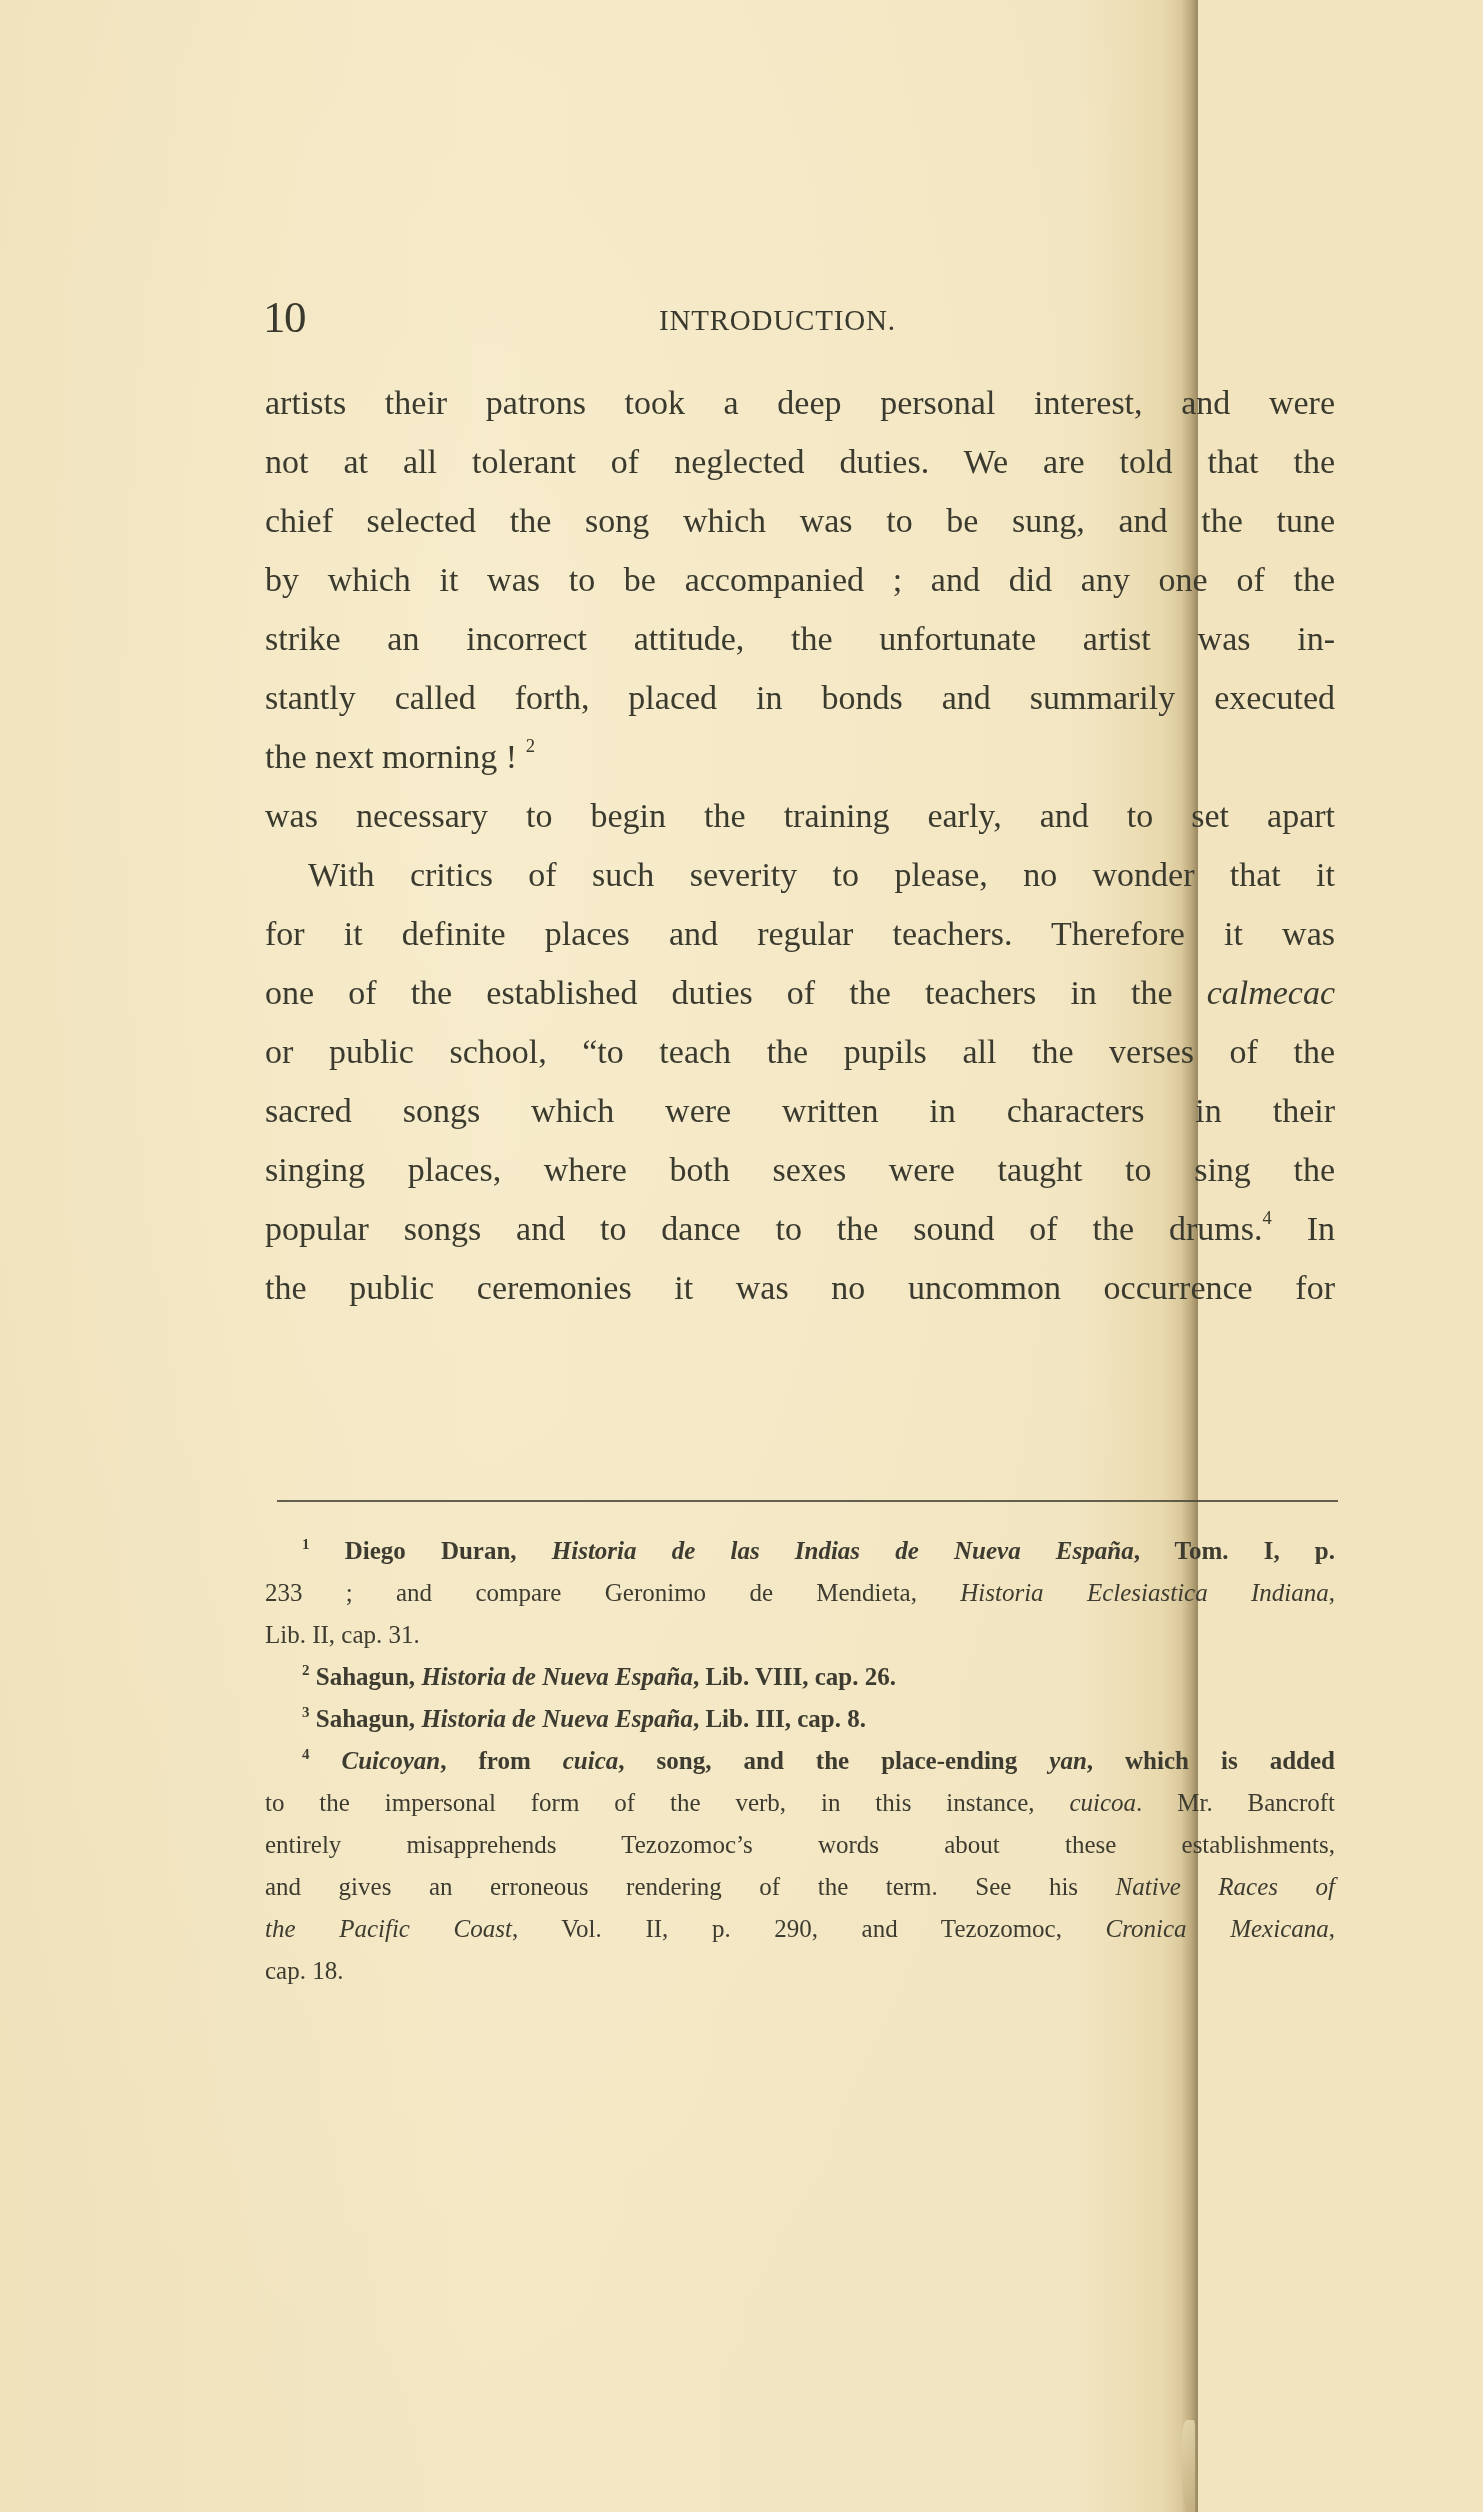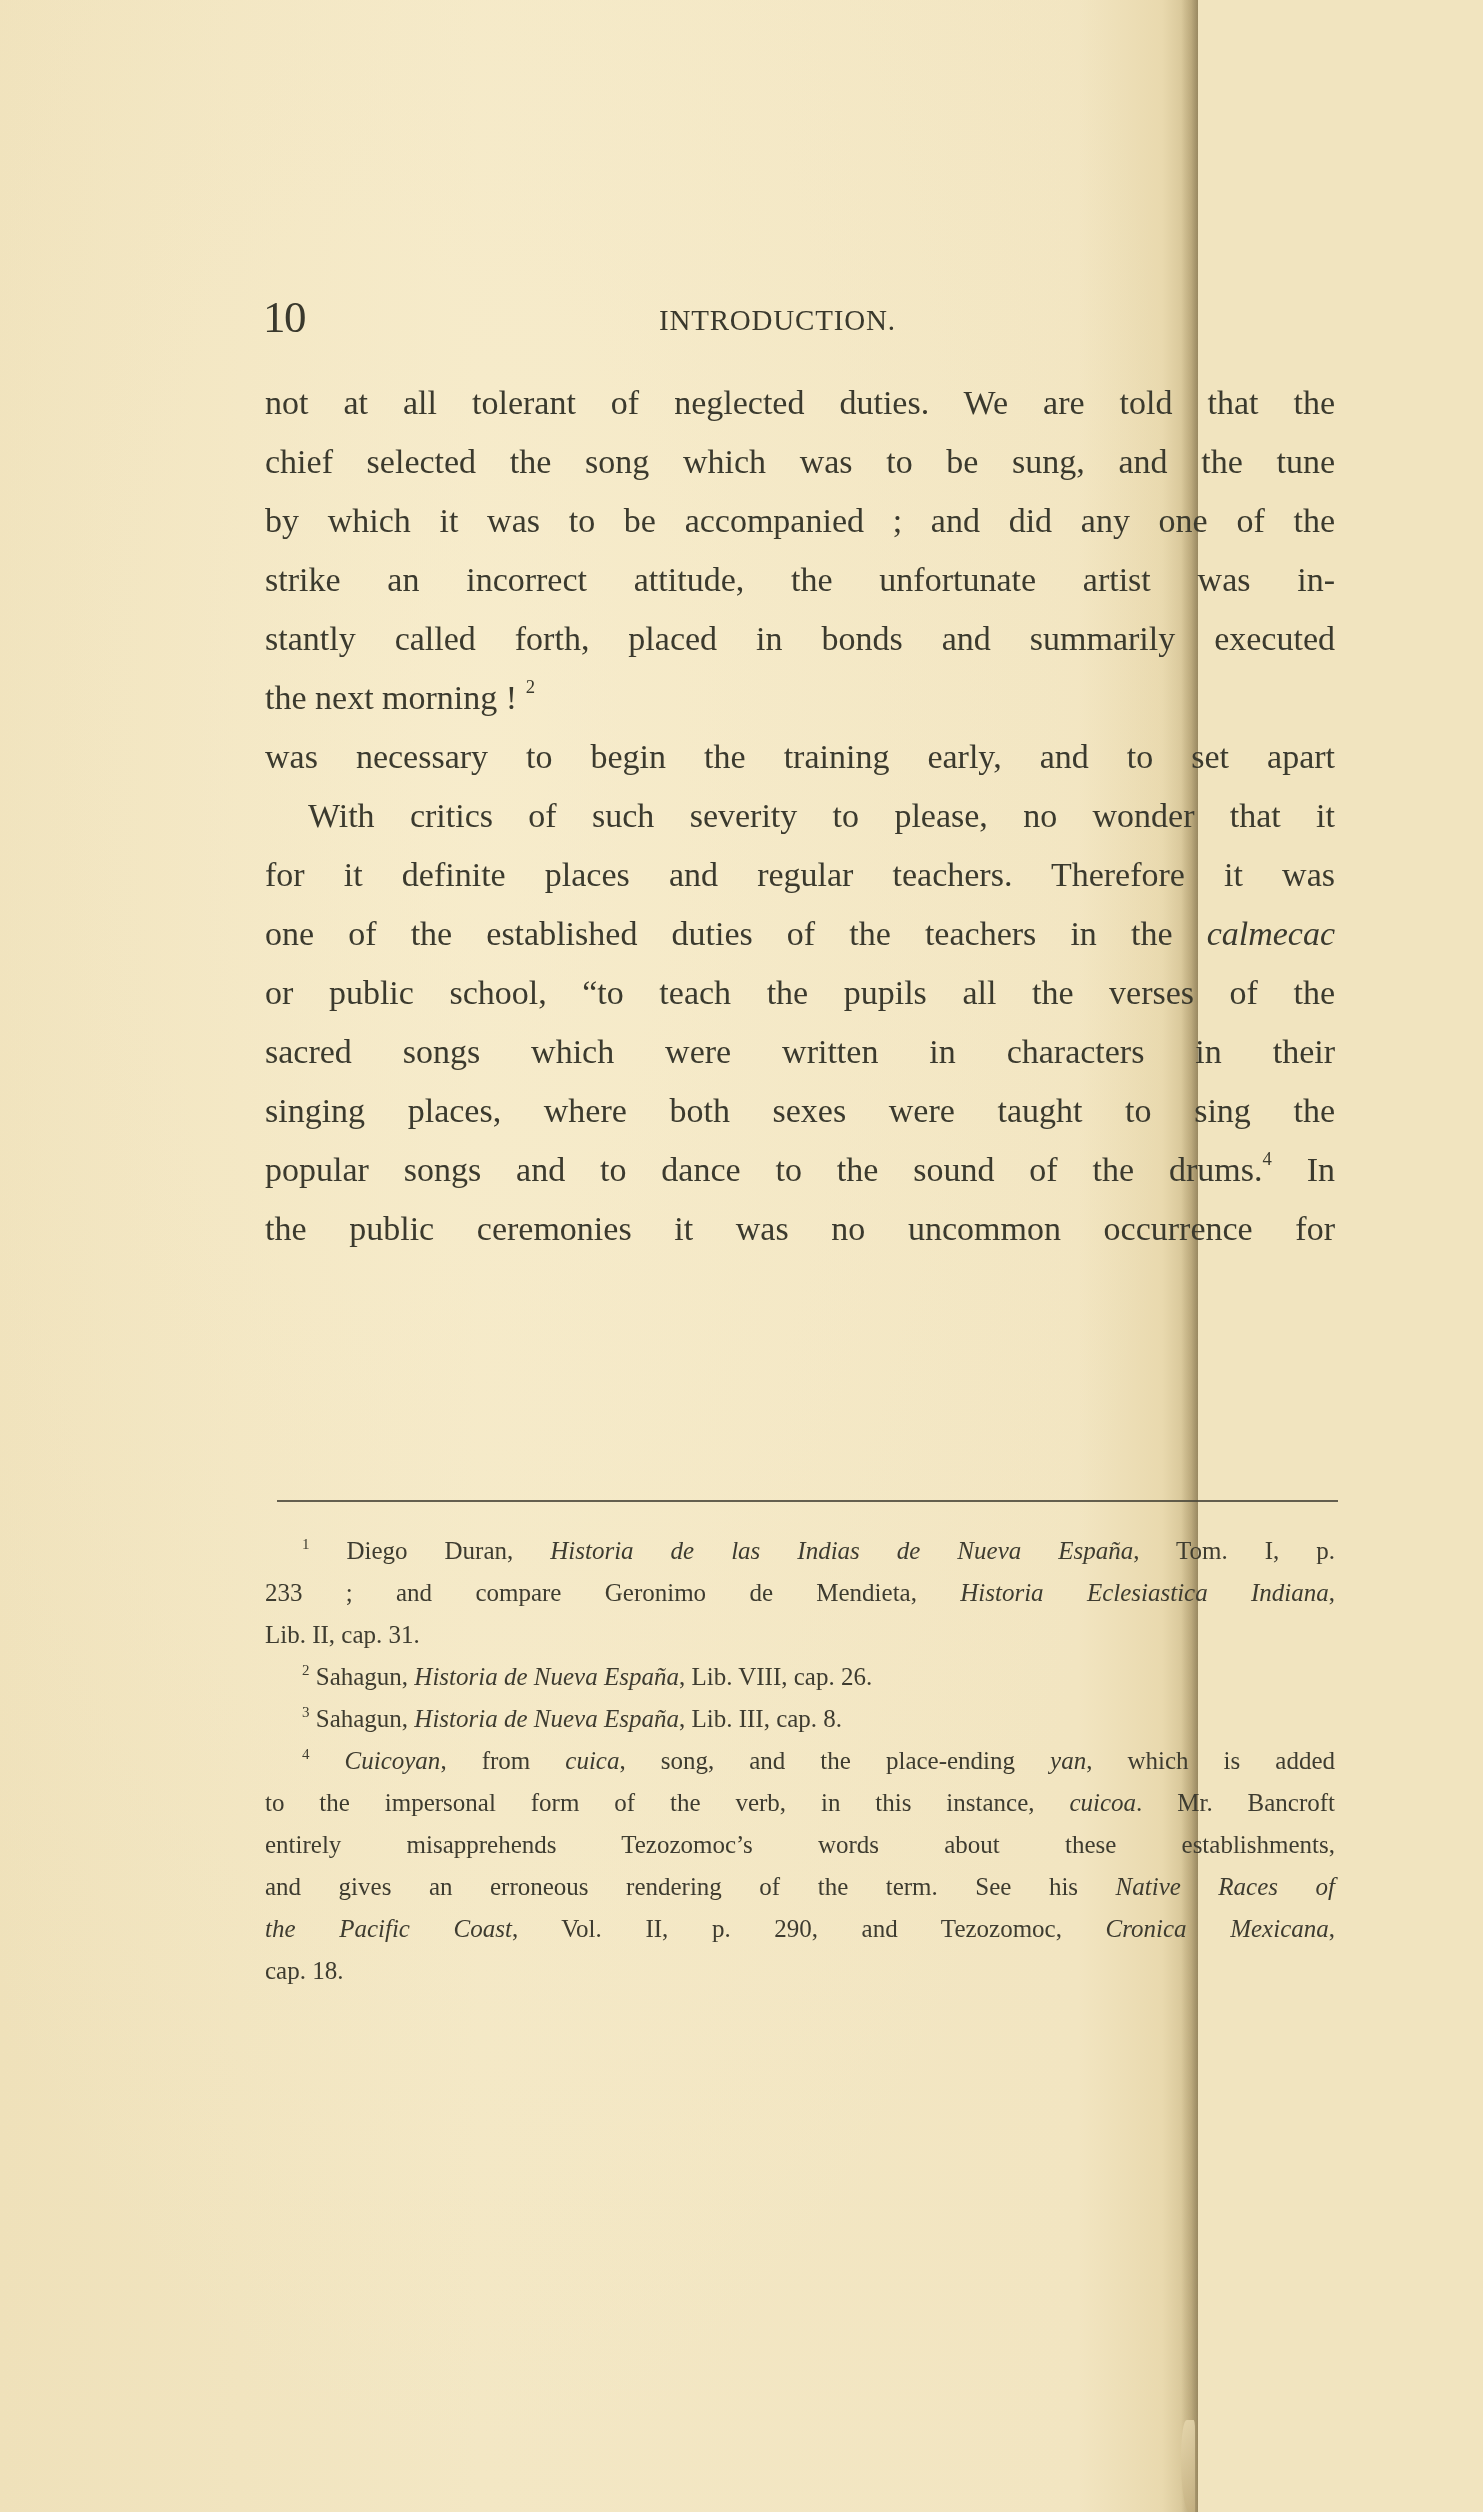--- a/index.html
+++ b/index.html
@@ -69,36 +69,37 @@
     .fn-line {
       display: block;
       height: 42px;
       font-family: "Liberation Serif", serif;
       font-size: 25px; line-height: 42px;
       text-align: justify; text-align-last: justify;
       white-space: nowrap;
       color: #3e3c30;
     }
     .fn-line.last { text-align-last: left; }
-    .fn-line.indent { padding-left: 37px; }
+    .fn-line.indent { padding-left: 37px; font-weight: bold; }
     .fn-line sup { font-size: 0.6em; vertical-align: 0.7em; }
   </style>
 </head>
 <body>
 
 <div class="page">
   <div class="binding-shadow"></div>
   <div class="tear"></div>
 
   <div class="running-head">
     <span class="page-number">10</span>
     <span class="running-title">INTRODUCTION.</span>
   </div>
 
   <div class="body-text" id="body-text">
+      <span class="line"><span>artists their patrons took a deep personal interest, and were</span></span>
       <span class="line"><span>not at all tolerant of neglected duties.  We are told that the</span></span>
       <span class="line"><span>chief selected the song which was to be sung, and the tune</span></span>
       <span class="line"><span>by which it was to be accompanied ; and did any one of the</span></span>
       <span class="line"><span>strike an incorrect attitude, the unfortunate artist was in-</span></span>
       <span class="line"><span>stantly called forth, placed in bonds and summarily executed</span></span>
       <span class="line last"><span>the next morning ! </span><sup>2</sup><span></span></span>
       <span class="line"><span>was necessary to begin the training early, and to set apart</span></span>
       <span class="line indent"><span>With critics of such severity to please, no wonder that it</span></span>
       <span class="line"><span>for it definite places and regular teachers.  Therefore it was</span></span>
       <span class="line"><span>one of the established duties of the teachers in the </span><i>calmecac</i><span></span></span>

